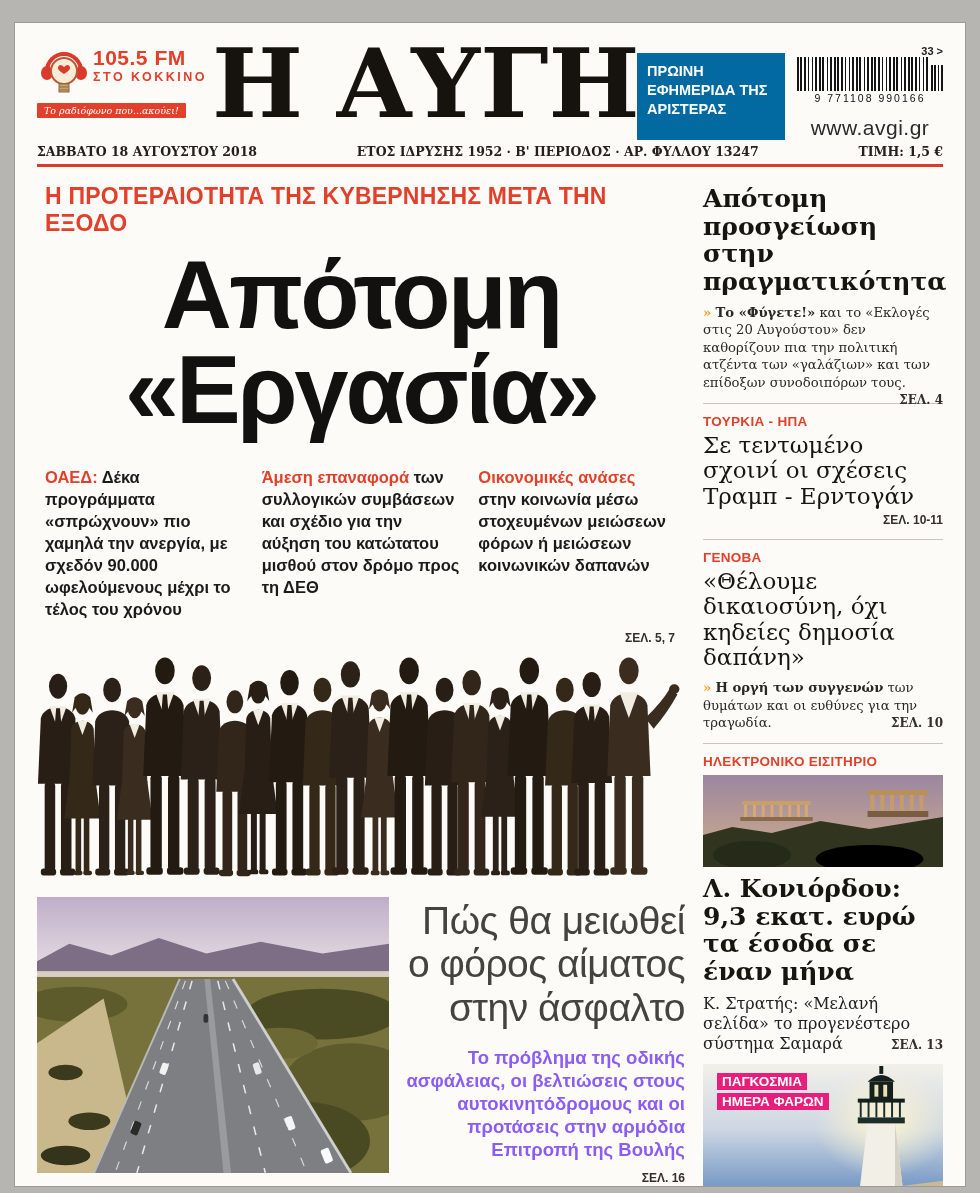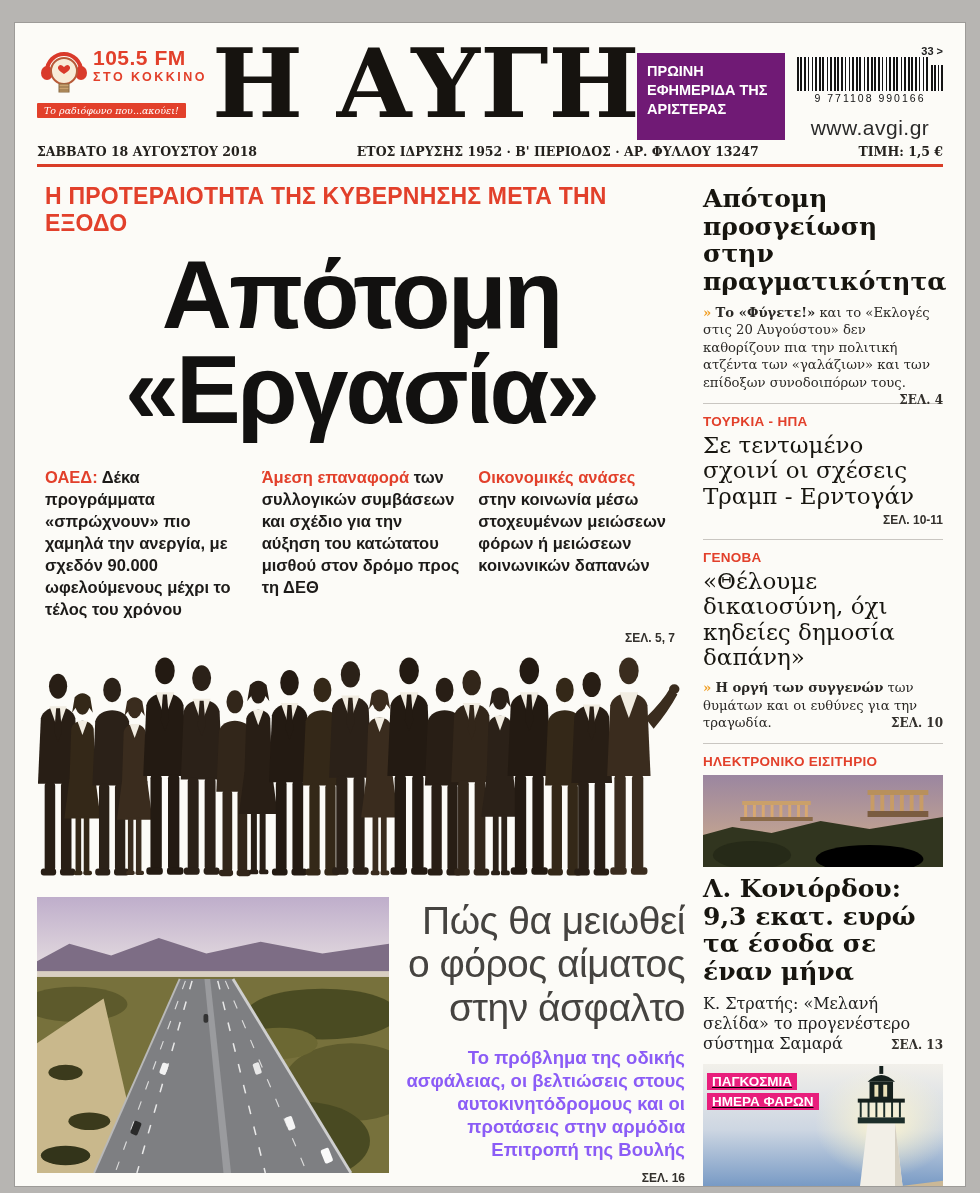--- a/index.html
+++ b/index.html
@@ -13,21 +13,21 @@
   .radio-row{display:flex;align-items:flex-start;gap:4px;}
   .radio-txt{padding-top:6px;}
   .radio-freq{color:#e2402b;font-weight:bold;font-size:21px;letter-spacing:0.5px;line-height:1;}
   .radio-station{color:#e2402b;font-size:12.5px;font-weight:bold;letter-spacing:2.5px;margin-top:2px;}
   .radio-tag{display:inline-block;background:#e2402b;color:#fff;font-family:"DejaVu Serif",serif;
              font-style:italic;font-size:9.5px;border-radius:1px;padding:2px 7px;margin-top:4px;}
   .masthead-wrap{flex:1;text-align:center;}
   .masthead{display:inline-block;font-family:"DejaVu Serif",serif;font-weight:bold;font-size:86px;
             color:#16130f;line-height:.95;letter-spacing:0px;transform:scale(1.12,1.12);transform-origin:center top;margin-top:6px;}
   .hdr-right{width:306px;display:flex;gap:12px;}
-  .tagbox{background:#701a75;color:#fff;font-weight:bold;font-size:14.5px;line-height:1.3;
+  .tagbox{background:#0369a1;color:#fff;font-weight:bold;font-size:14.5px;line-height:1.3;
           padding:9px 10px;margin-top:22px;width:148px;box-sizing:border-box;}
   .bccol{flex:1;text-align:center;padding-top:14px;}
   .bc-issue{font-size:11px;text-align:right;color:#222;font-weight:bold;}
   .bc-wrap{display:flex;align-items:flex-end;gap:3px;}
   .bc-bars{height:34px;flex:1;background:repeating-linear-gradient(90deg,#141414 0 1.6px,#fdfdfd 1.6px 3.1px,#141414 3.1px 4.9px,#fdfdfd 4.9px 7.4px);}
   .bc-sup{height:26px;width:12px;background:repeating-linear-gradient(90deg,#141414 0 1.5px,#fdfdfd 1.5px 3.4px);}
   .bc-num{font-size:10.5px;letter-spacing:2px;color:#111;margin-top:1px;}
   .website{font-size:21px;color:#2a2a2a;margin-top:12px;letter-spacing:0.5px;}
 
   .dateline{display:flex;justify-content:space-between;align-items:baseline;margin-top:4px;
@@ -65,21 +65,21 @@
   .sb-body{font-family:"DejaVu Serif",serif;font-size:13.2px;line-height:1.32;color:#2a2825;margin-top:9px;}
   .sb-body .chev{color:#f0a028;font-weight:bold;}
   .sb-body b{font-weight:bold;}
   .sb-body .pageref{float:right;margin-top:2px;}
   .pr-right{text-align:right;margin-top:4px;}
   .sb-photo{display:block;width:100%;height:92px;margin:6px 0 8px;}
   .sb-sub2{font-family:"DejaVu Serif",serif;font-size:16px;line-height:1.25;color:#222;margin-top:9px;}
 
   .promo{position:relative;height:188px;margin-top:10px;}
   .promo svg{position:absolute;inset:0;width:100%;height:100%;}
-  .promo-label{position:absolute;top:8px;left:4px;width:128px;text-decoration:underline;}
+  .promo-label{position:absolute;top:8px;left:14px;width:128px;}
   .promo-label span{background:#e81e7c;color:#fff;font-weight:bold;font-size:13.5px;line-height:1.45;
                     padding:1px 5px;-webkit-box-decoration-break:clone;box-decoration-break:clone;}
 </style>
 </head>
 <body>
 
 <div class="page">
 
   <div class="hdr-top">
     <div class="radio">

